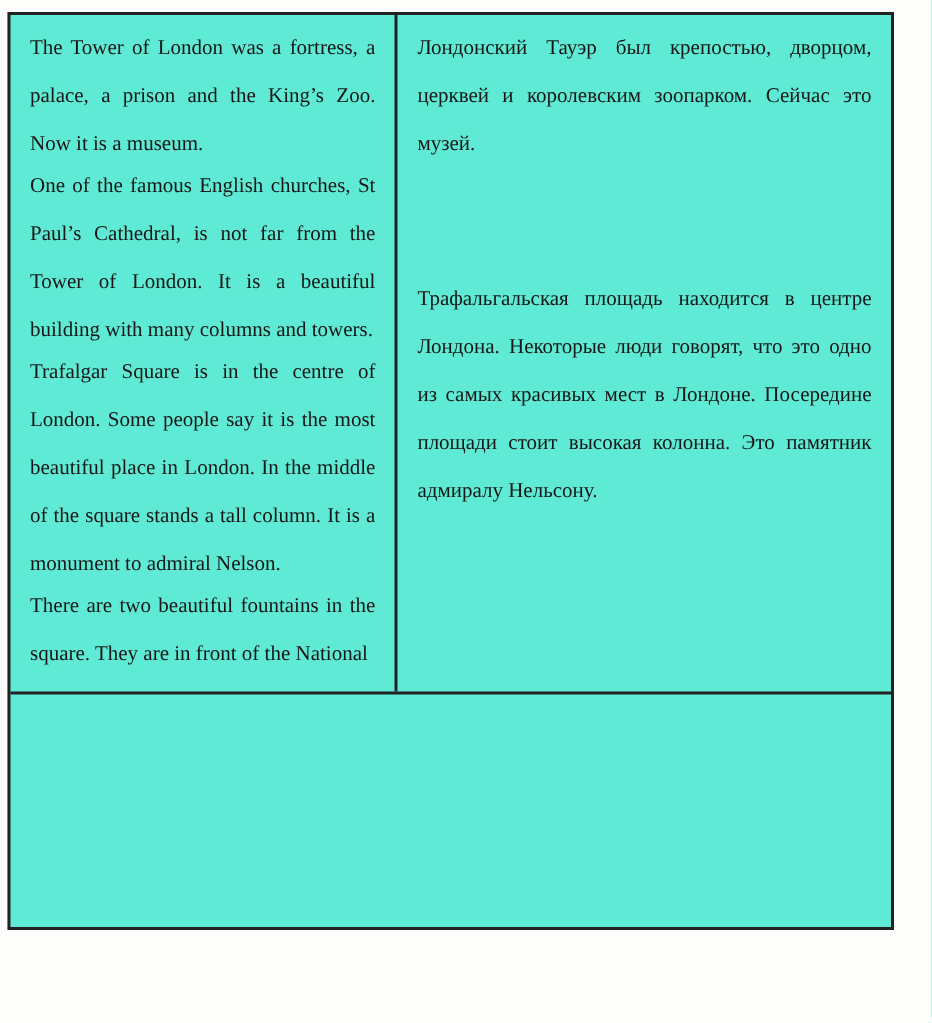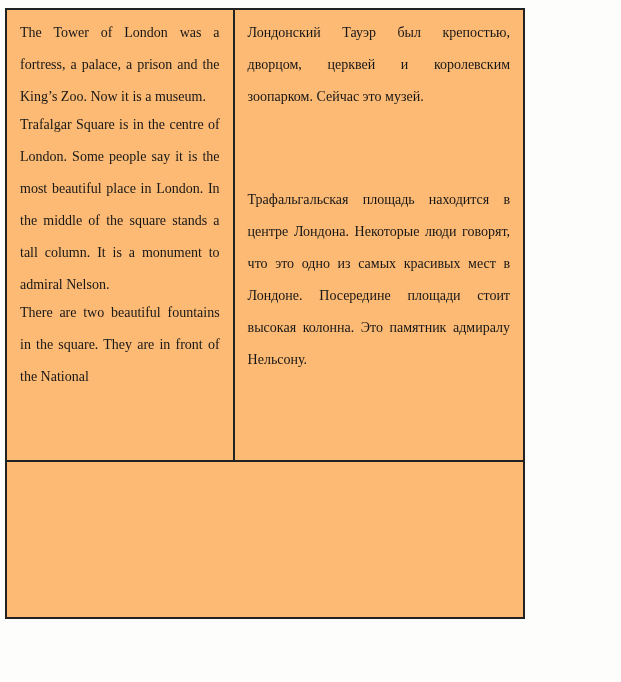--- a/index.html
+++ b/index.html
@@ -25,24 +25,24 @@
     line-height: 20px;
     letter-spacing: 0.2px;
     white-space: nowrap;
   }
   .header .num {
     font-weight: 700;
     margin-right: 3px;
   }
   .ttable {
     margin: 8px 0 0 5px;
-    width: 520px;
+    width: 591px;
     box-sizing: border-box;
     border: 2px solid #222;
-    background: #fdba74;
+    background: #5eead4;
   }
   .row {
     display: flex;
     align-items: stretch;
   }
   .row.r1 { min-height: 450px; }
   .row.r2 { min-height: 155px; border-top: 2px solid #222; }
   .cell {
     box-sizing: border-box;
     padding: 7px 13px 8px 13px;
@@ -67,20 +67,21 @@
 <body>
 
 <div class="page">
 
 
   <div class="ttable">
 
     <div class="row r1">
       <div class="cell left">
         <p>The Tower of London was a fortress, a palace, a prison and the King’s Zoo. Now it is a museum.</p>
+        <p>One of the famous English churches, St Paul’s Cathedral, is not far from the Tower of London. It is a beautiful building with many columns and towers.</p>
         <p>Trafalgar Square is in the centre of London. Some people say it is the most beautiful place in London. In the middle of the square stands a tall column. It is a monument to admiral Nelson.</p>
         <p>There are two beautiful fountains in the square. They are in front of the National</p>
       </div>
       <div class="cell right">
         <p>Лондонский Тауэр был крепостью, дворцом, церквей и королевским зоопарком. Сейчас это музей.</p>
         <p class="gap-top">Трафальгальская площадь находится в центре Лондона. Некоторые люди говорят, что это одно из самых красивых мест в Лондоне. Посередине площади стоит высокая колонна. Это памятник адмиралу Нельсону.</p>
       </div>
     </div>
 
     <div class="row r2">

